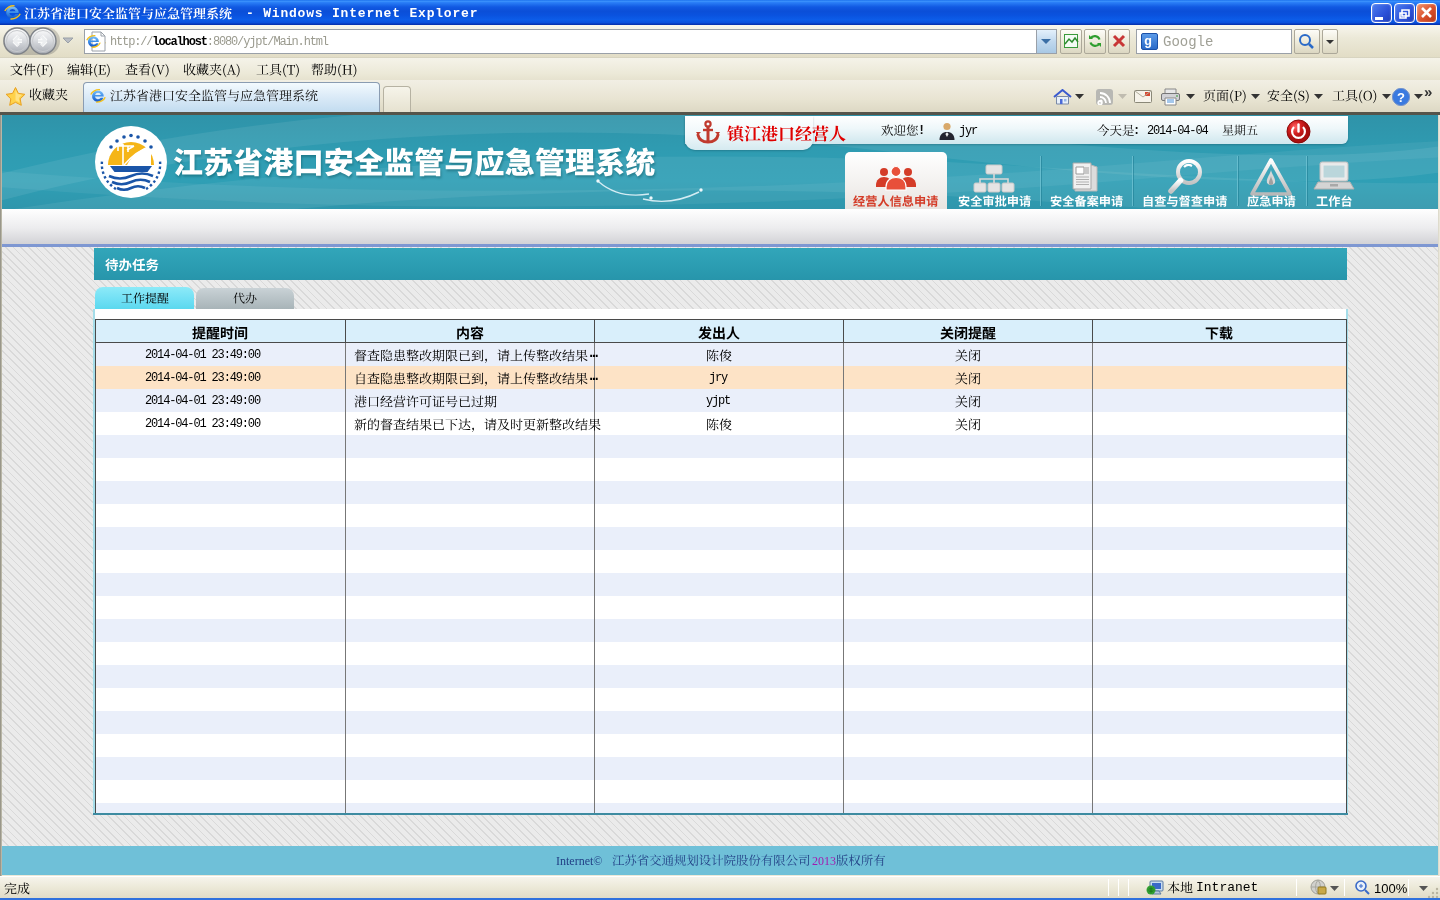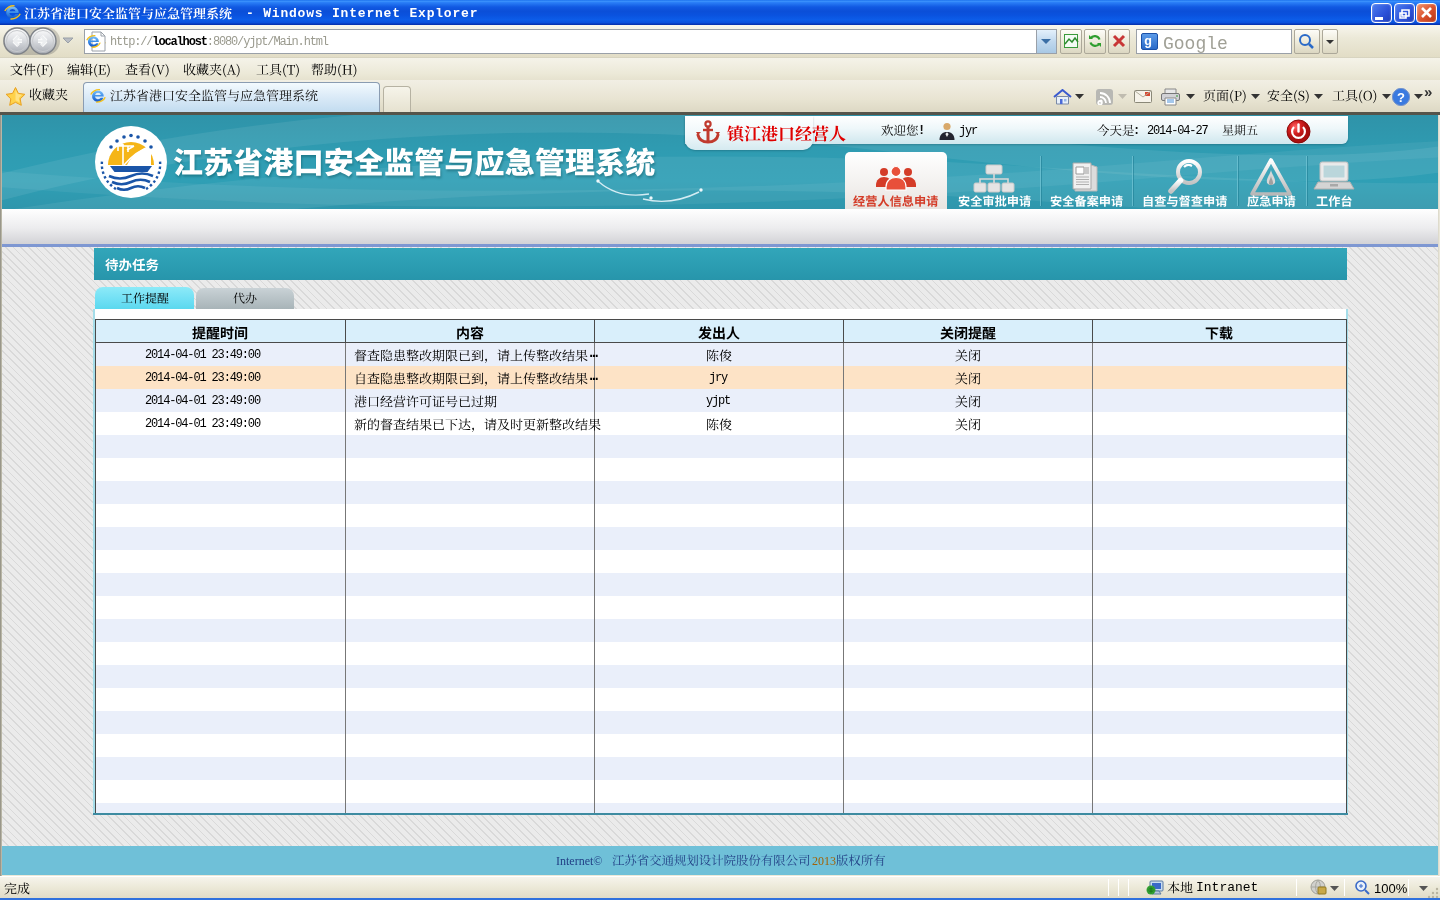--- a/index.html
+++ b/index.html
@@ -129,21 +129,21 @@
       <path d="M5 8c1-3 8-4 10 0l-2.5 0 4 3 2-5-1.8 1" fill="none" stroke="#2f9e2f" stroke-width="0"></path>
       <path d="M14.5 9.5a5 5 0 0 0-9-1M5.5 12.5a5 5 0 0 0 9 1" fill="none" stroke="#2f9e2f" stroke-width="2.2"></path>
       <path d="M4 5v4h4zM16 17v-4h-4z" fill="#2f9e2f"></path>
     </svg></div>
 <div class="abs" style="left:1108px;top:29px;width:22px;height:25px;background:linear-gradient(180deg,#fdfcf8,#ece9d8 55%,#dcd7c2);border:1px solid #aca899;border-radius:2px"><svg width="20" height="23">
       <path d="M5 6l10 10M15 6L5 16" stroke="#c83737" stroke-width="3"></path>
     </svg></div>
 <div class="abs" style="left:1136px;top:29px;width:156px;height:25px;background:#fff;border:1px solid #9aa0a8"></div>
 <div class="abs" style="left:1141px;top:33px;width:17px;height:17px;background:linear-gradient(180deg,#5a9ae8,#2a6ac8);border:1px solid #1a50a8;border-radius:2px"></div>
 <div class="abs mono" style="left:1144px;top:34px;color:#fff;font-size:13px;font-weight:bold">g</div>
-<div class="abs mono" style="left:1163px;top:34px;color:#a0a096;font-size:18px">Google</div>
+<div class="abs mono" style="left:1163px;top:34px;color:#a0a096;font-size:14px">Google</div>
 <div class="abs" style="left:1294px;top:29px;width:26px;height:25px;background:linear-gradient(180deg,#fdfcf8,#ece9d8 55%,#dcd7c2);border:1px solid #aca899;border-radius:2px"><svg width="24" height="23">
       <circle cx="10" cy="10" r="5" fill="none" stroke="#2a6ac8" stroke-width="2"></circle>
       <path d="M14 14l4 4" stroke="#2a6ac8" stroke-width="2.5"></path>
     </svg></div>
 <div class="abs" style="left:1322px;top:29px;width:16px;height:25px;background:linear-gradient(180deg,#fdfcf8,#ece9d8 55%,#dcd7c2);border:1px solid #aca899;border-radius:2px"><svg width="14" height="23">
       <path d="M3 10l4 4 4-4z" fill="#333"></path>
     </svg></div>
 <div class="abs" style="left:0;top:57px;width:1440px;height:23px;background:linear-gradient(180deg,#f5f3e9,#ece9d8 70%,#e6e2cf);border-top:1px solid #d8d4c0"></div>
 <svg class="t" style="left:10.0px;top:62.6px;" width="44" height="16">
     <g transform="translate(0,11.4) scale(0.013000)" fill="#000">
@@ -417,21 +417,21 @@
   </svg>
 <div class="abs ms" style="left:959px;top:124px">jyr</div>
 <svg class="t" style="left:1097.0px;top:124.0px;" width="38" height="16">
     <g transform="translate(0,11.0) scale(0.012500)" fill="#111">
       <use href="#g78" x="0"></use>
       <use href="#g79" x="1000"></use>
       <use href="#g80" x="2000"></use>
     </g>
   </svg>
 <div class="abs mono" style="left:1133px;top:124px;font-size:12px;font-weight:bold;color:#111">:</div>
-<div class="abs ms" style="left:1147px;top:124px">2014-04-27</div>
+<div class="abs ms" style="left:1147px;top:124px">2014-04-04</div>
 <svg class="t" style="left:1222.0px;top:124.4px;" width="36" height="15">
     <g transform="translate(0,10.6) scale(0.012000)" fill="#111">
       <use href="#g81" x="0"></use>
       <use href="#g82" x="1000"></use>
       <use href="#g83" x="2000"></use>
     </g>
   </svg>
 <svg class="abs" style="left:1286px;top:119px" width="25" height="25">
     <defs>
       <radialGradient id="pw" cx=".35" cy=".3">
@@ -807,21 +807,21 @@
       <use href="#g165" x="8000"></use>
       <use href="#g166" x="9000"></use>
       <use href="#g167" x="10000"></use>
       <use href="#g168" x="11000"></use>
       <use href="#g169" x="12000"></use>
       <use href="#g132" x="13000"></use>
       <use href="#g170" x="14000"></use>
       <use href="#g171" x="15000"></use>
     </g>
   </svg>
-<div class="abs" style="left:812px;top:854px;font-size:12px;font-family:'Liberation Serif',serif;color:#a16207">2013</div>
+<div class="abs" style="left:812px;top:854px;font-size:12px;font-family:'Liberation Serif',serif;color:#a21caf">2013</div>
 <svg class="t" style="left:836.4px;top:854.1px;" width="50" height="16">
     <g transform="translate(0,10.9) scale(0.012400)" fill="#224086">
       <use href="#g172" x="0"></use>
       <use href="#g173" x="1000"></use>
       <use href="#g174" x="2000"></use>
       <use href="#g169" x="3000"></use>
     </g>
   </svg>
 <div class="abs" style="left:0;top:876px;width:1440px;height:22px;background:linear-gradient(180deg,#f6f4ec,#ece9d8 50%,#e0dcc8);border-top:1px solid #fff"></div>
 <svg class="t" style="left:4.0px;top:881.6px;" width="26" height="16">

